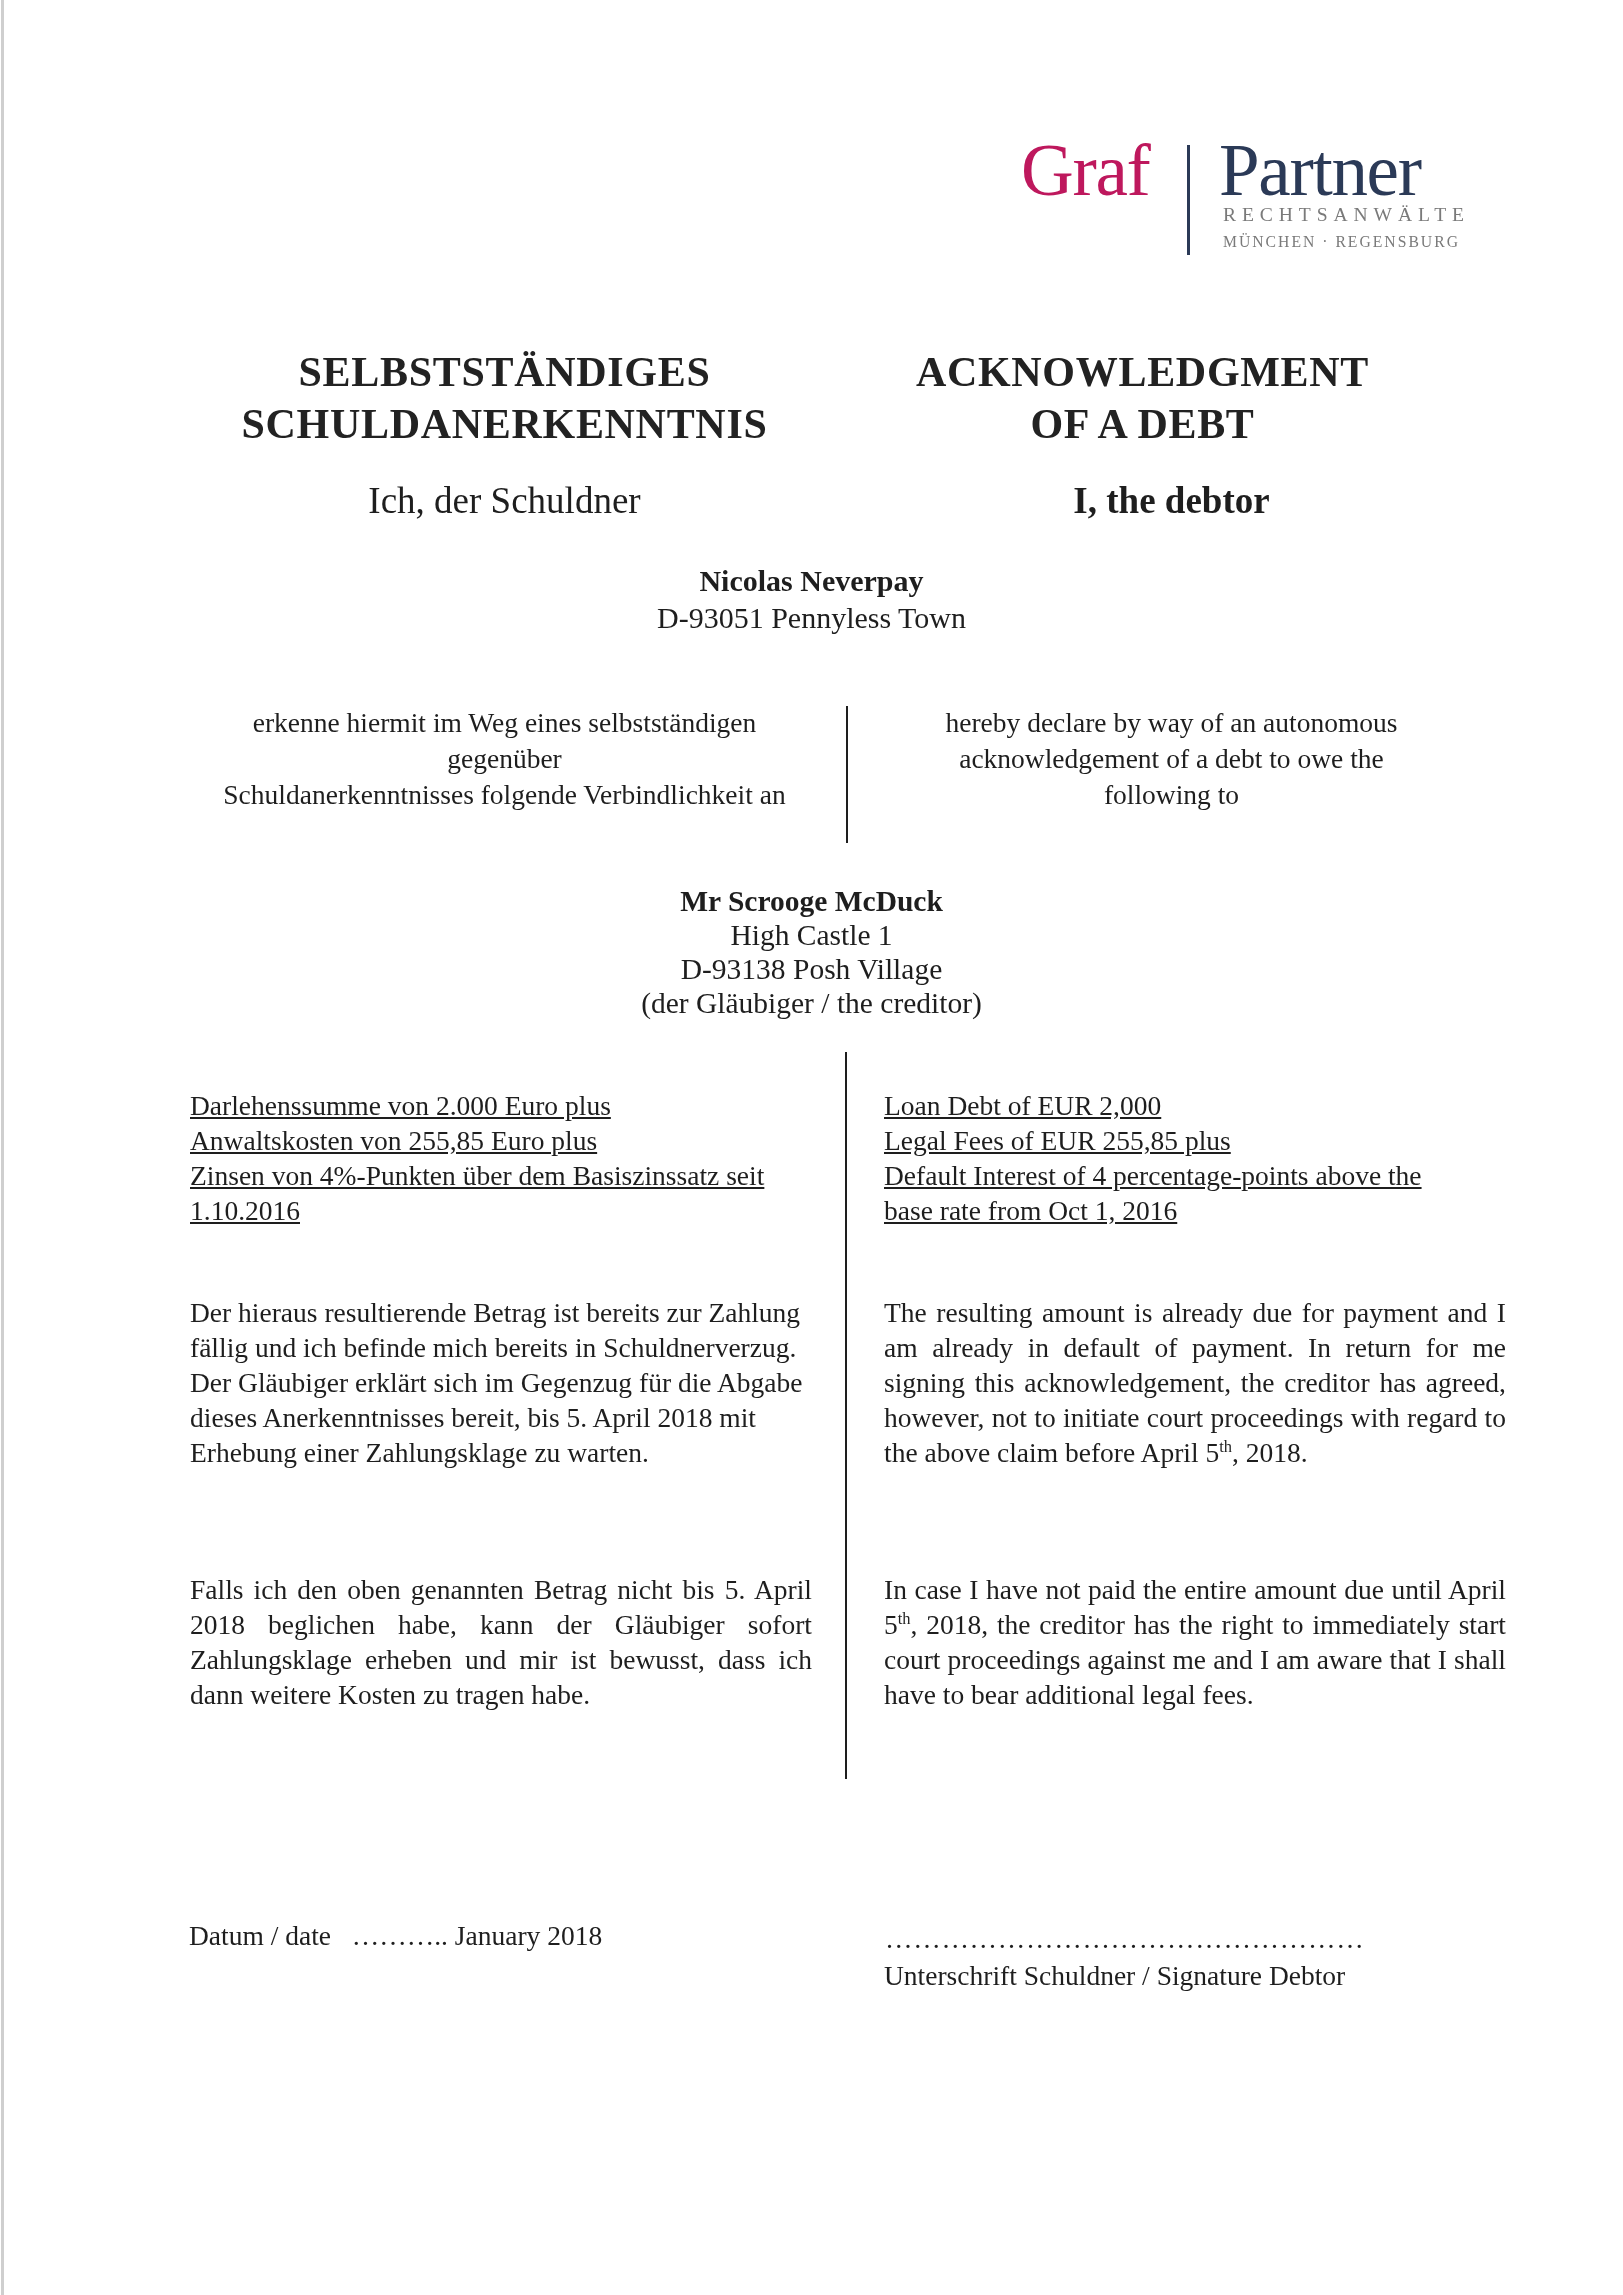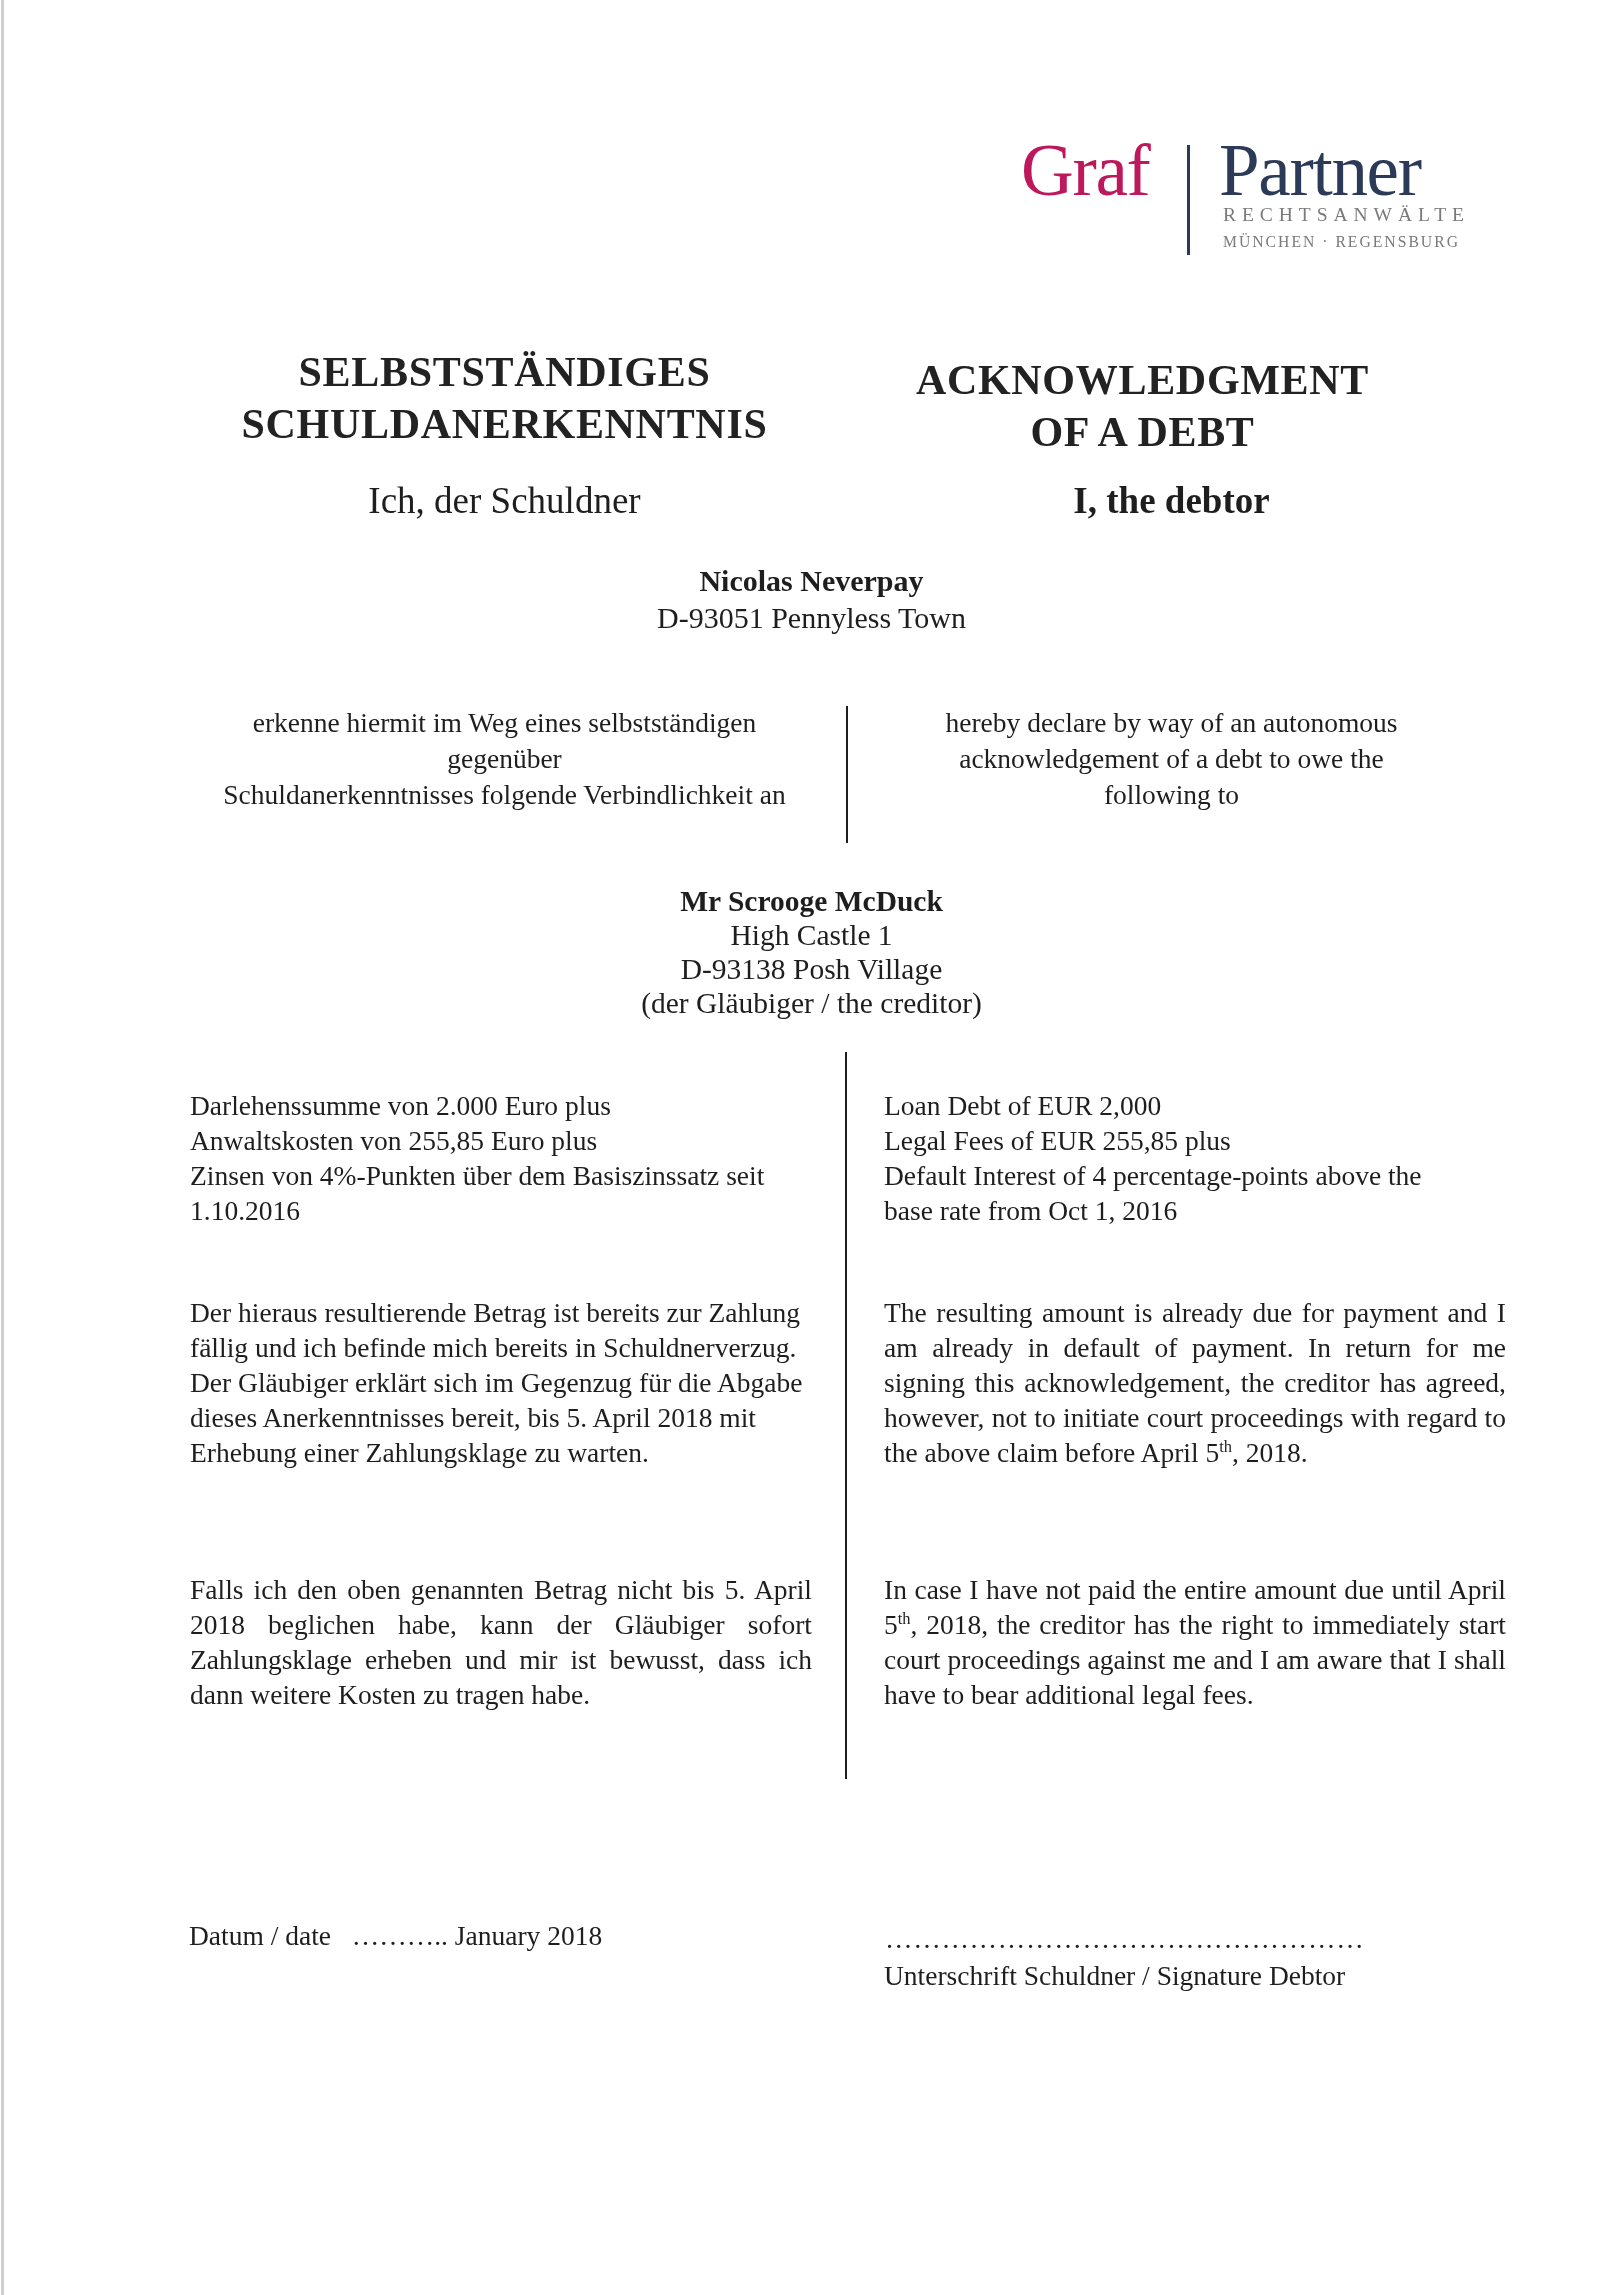--- a/index.html
+++ b/index.html
@@ -11,21 +11,21 @@
   
   .logo-graf { left: 1021px; top: 134px; font-size: 73px; color: #be185d; letter-spacing: -1.3px; line-height: 1; }
   .logo-divider { left: 1187px; top: 145px; width: 2.6px; height: 110px; background: #2b3a57; }
   .logo-partner { left: 1219px; top: 134px; font-size: 73px; color: #2b3a57; letter-spacing: -1.3px; line-height: 1; }
   .logo-sub1 { left: 1223px; top: 205px; font-size: 19.6px; color: #7a7a7a; letter-spacing: 5.9px; line-height: 1; }
   .logo-sub2 { left: 1223px; top: 234px; font-size: 15.7px; color: #7a7a7a; letter-spacing: 2px; line-height: 1; }
 
   
   .title { width: 655px; text-align: center; font-weight: bold; font-size: 42px; line-height: 52px; color: #222; letter-spacing: 0.7px; }
   .title-de { left: 177px; top: 346px; }
-  .title-en { left: 815px; top: 346px; margin-top: 8px; }
+  .title-en { left: 815px; top: 346px; }
   .sub { width: 655px; text-align: center; font-size: 37px; line-height: 35px; }
   .sub-de { left: 177px; top: 483px; }
   .sub-en { left: 844px; top: 483px; font-weight: bold; }
 
   .center-block { left: 419px; width: 785px; text-align: center; font-size: 30px; line-height: 37px; margin-top: 7px; }
   .debtor { top: 555px; }
   .creditor { top: 877px; font-size: 29.5px; line-height: 34px; }
   .bold { font-weight: bold; }
 
   .decl { width: 655px; text-align: center; font-size: 27.5px; line-height: 36px; }
@@ -33,21 +33,21 @@
   .decl-en { left: 844px; top: 705px; }
 
   .vline { width: 2px; background: #1e1e1e; }
   .vline-1 { left: 846px; top: 706px; height: 137px; }
   .vline-2 { left: 845px; top: 1052px; height: 727px; }
 
   .para { font-size: 27.5px; line-height: 35px; }
   .para-l { left: 190px; width: 622px; }
   .para-r { left: 884px; width: 622px; }
   .justify { text-align: justify; text-align-last: left; }
-  .p1 { top: 1088px; }
+  .p1 { top: 1088px; text-decoration: underline; }
   .p2 { top: 1295px; }
   .p3 { top: 1572px; }
   sup { font-size: 60%; line-height: 0; vertical-align: super; }
   .ln { display: block; }
 
   .footer-date { left: 189px; top: 1918px; font-size: 27.5px; line-height: 35px; white-space: pre; }
   .footer-dots { left: 885px; top: 1921px; font-size: 27.5px; line-height: 35px; letter-spacing: 0.7px; }
   .footer-sig { left: 884px; top: 1958px; font-size: 27.5px; line-height: 35px; }
 </style>
 </head>

